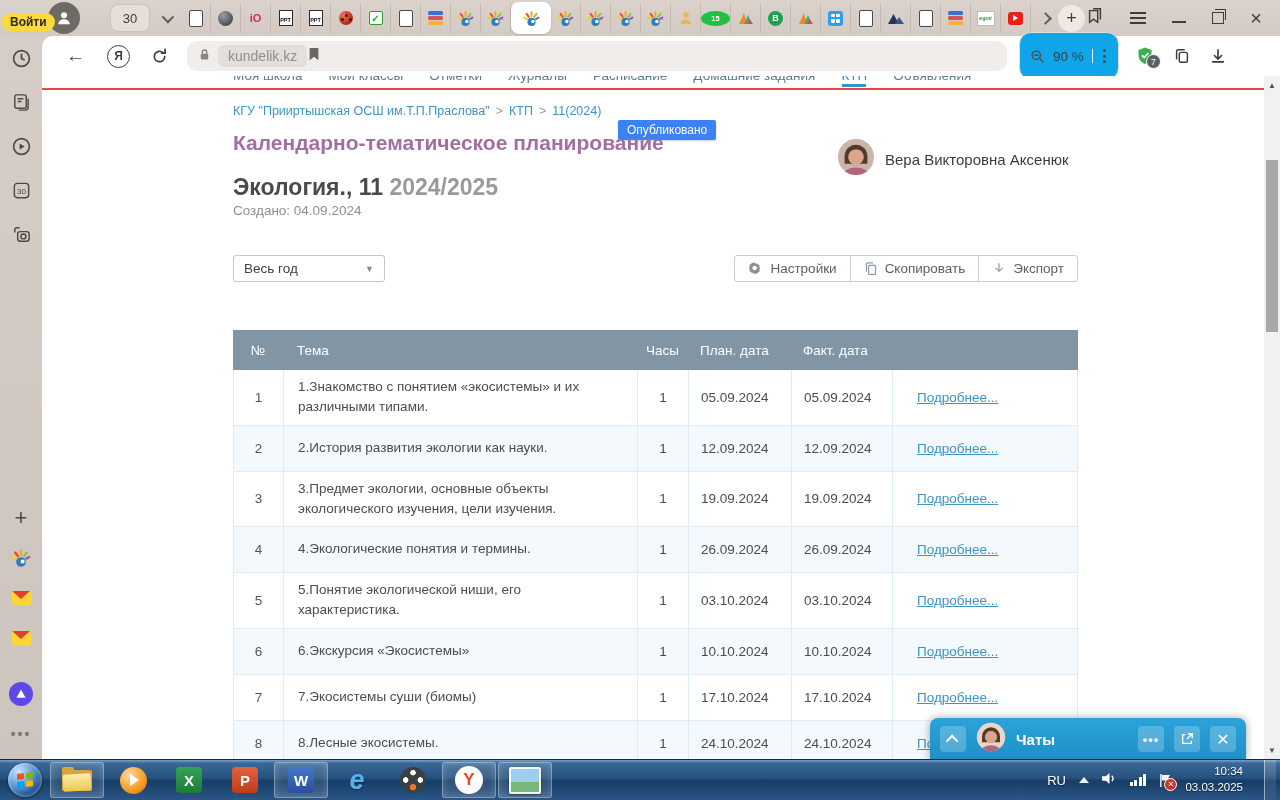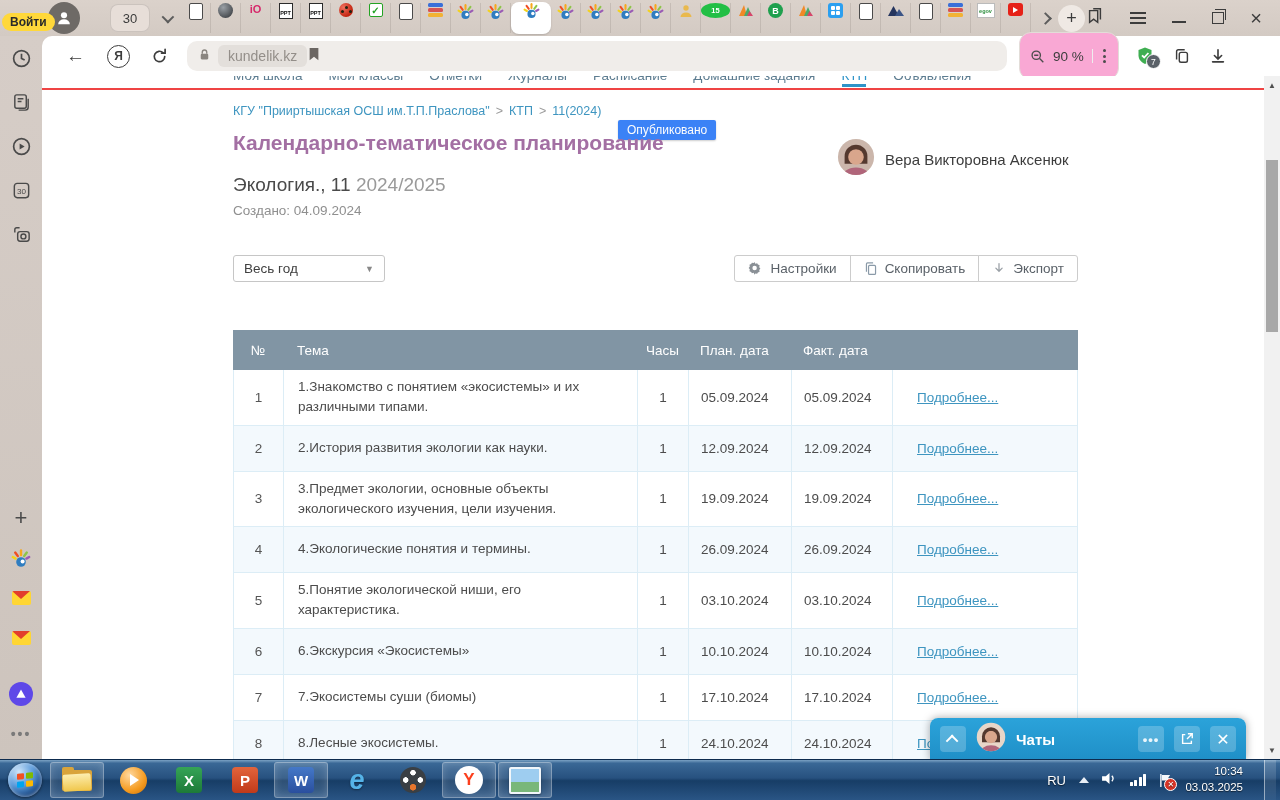--- a/index.html
+++ b/index.html
@@ -16,21 +16,21 @@
     font-size:12px;font-weight:bold;padding:2px 8px;border-radius:9px;z-index:2;}
   .tabcounter{height:28px;min-width:40px;background:#e7ded8;border-radius:8px;display:flex;
     align-items:center;justify-content:center;font-size:13px;color:#3c3c3c;margin-left:6px;
     box-shadow:inset 0 0 0 1px rgba(0,0,0,.12);}
   .counter-chev{margin:0 10px 0 12px;}
   .chev{display:inline-block;width:7px;height:7px;border-right:2px solid #5c5c5c;border-bottom:2px solid #5c5c5c;}
   .chev.down{transform:rotate(45deg) translateY(-2px);}
   .chev.right{transform:rotate(-45deg);}
   .chev.up{transform:rotate(-135deg) translateY(-2px);border-color:#fff;}
   .tabs{display:flex;align-items:center;height:36px;}
-  .tab{width:29px;height:30px;display:flex;justify-content:center;
+  .tab{width:29px;height:30px;display:flex;align-items:center;justify-content:center;
     border-right:1px solid rgba(110,100,92,.18);}
   .tab.active{background:#fff;border-radius:8px;width:40px;height:32px;border-right:none;
     box-shadow:0 1px 2px rgba(0,0,0,.15);}
   .tab-overflow{margin:0 8px 0 10px;}
   .newtab{width:27px;height:27px;border-radius:50%;background:#efe9e4;display:flex;align-items:center;
     justify-content:center;font-size:18px;color:#3c3c3c;}
   .tabbar .spacer{flex:1;}
   .tb-right{display:flex;align-items:center;gap:26px;padding-right:18px;}
   .hamb{display:inline-block;width:16px;height:2px;background:#3c3c3c;position:relative;}
   .hamb::before,.hamb::after{content:'';position:absolute;left:0;width:16px;height:2px;background:#3c3c3c;}
@@ -90,21 +90,21 @@
   .white{position:absolute;left:42px;top:36px;right:0;bottom:40px;background:#fff;border-top-left-radius:10px;}
   .addr-row{position:absolute;top:0;left:0;right:0;height:40px;display:flex;align-items:center;}
   .nav-btn{font-size:19px;color:#3c3c3c;margin-left:24px;}
   .ya-circle{width:21px;height:21px;border-radius:50%;border:1.6px solid #3c3c3c;display:flex;align-items:center;
     justify-content:center;font-size:12px;font-weight:bold;color:#3c3c3c;margin-left:22px;}
   .refresh{margin-left:20px;display:flex;}
   .addr-pill{height:30px;background:#f0edea;border-radius:10px;display:flex;align-items:center;
     margin-left:18px;width:800px;padding:0 10px;}
   .domain-chip{background:#e3dfdb;border-radius:6px;color:#938e89;font-size:14px;padding:3px 10px;margin-left:6px;}
   .addr-title{flex:1;text-align:center;font-size:14.5px;color:#222;white-space:nowrap;overflow:hidden;}
-  .zoom-pill{height:30px;border:1px solid #e2ddd8;background:#f9a8d4;border-radius:12px;display:flex;align-items:center;
+  .zoom-pill{height:30px;border:1px solid #e2ddd8;background:#0ea5e9;border-radius:12px;display:flex;align-items:center;
     margin-left:12px;padding:8px 10px;gap:8px;font-size:13.5px;color:#3c3c3c;}
   .zoom-pill .vdots{display:flex;flex-direction:column;gap:2.5px;padding:0 2px;border-left:1px solid #eee;padding-left:10px;}
   .vdots i{width:3px;height:3px;background:#4c4c4c;border-radius:50%;display:block;}
   .ext-shield{position:relative;margin-left:16px;display:flex;}
   .ext-badge{position:absolute;right:-6px;bottom:-3px;width:13px;height:13px;border-radius:50%;background:#5a6168;
     color:#fff;font-size:8.5px;display:flex;align-items:center;justify-content:center;border:1.5px solid #fff;}
   .addr-ic{margin-left:18px;display:flex;}
 
   
   .page{position:absolute;left:0;top:40px;right:16px;bottom:0;background:#fff;overflow:hidden;}
@@ -115,21 +115,21 @@
   .topnav-inner .nav-item.active{color:#2f94c9;}
   .topnav-inner .nav-item.active::after{content:'';position:absolute;left:1px;right:1px;bottom:0;height:3px;background:#2f94c9;}
   .breadcrumb{position:absolute;left:191px;top:28px;font-size:12.5px;color:#9a9a9a;}
   .breadcrumb a{color:#3e95c0;text-decoration:none;}
   .breadcrumb .sep{margin:0 6px;color:#9a9a9a;}
   .pub-badge{position:absolute;left:576px;top:44px;background:#3b82f6;color:#fdfdfd;font-size:12px;
     padding:3px 9px;border-radius:2px;box-shadow:0 1px 2px rgba(0,0,0,.2);}
   .page-title{position:absolute;left:191px;top:55px;font-size:21px;font-weight:700;color:#a36fa3;}
   .user-box{position:absolute;left:795px;top:62px;display:flex;align-items:center;gap:10px;}
   .user-name{font-size:15px;color:#3c3c3c;}
-  .subject-line{position:absolute;left:191px;top:98px;font-size:19px;color:#4a4a4a;}
+  .subject-line{position:absolute;left:191px;top:98px;font-size:23px;color:#4a4a4a;font-weight:bold;}
   .subject-line .yr{color:#9a9a9a;}
   .meta1{position:absolute;left:191px;top:127px;font-size:13.5px;color:#8f8f8f;}
   .meta2{position:absolute;left:191px;top:145px;font-size:13.5px;color:#8f8f8f;}
   .meta2 a{color:#3e95c0;text-decoration:none;}
   .period-select{position:absolute;left:191px;top:179px;width:152px;height:27px;border:1px solid #c6c6c6;
     border-radius:3px;background:#fff;display:flex;align-items:center;font-size:13.5px;color:#3f3f3f;
     padding:0 10px;box-sizing:border-box;}
   .period-select .sel-arrow{margin-left:auto;font-size:9px;color:#888;}
   .actions{position:absolute;top:179px;right:186px;display:flex;}
   .act-btn{height:27px;border:1px solid #cccccc;background:#fff;display:flex;align-items:center;gap:7px;

